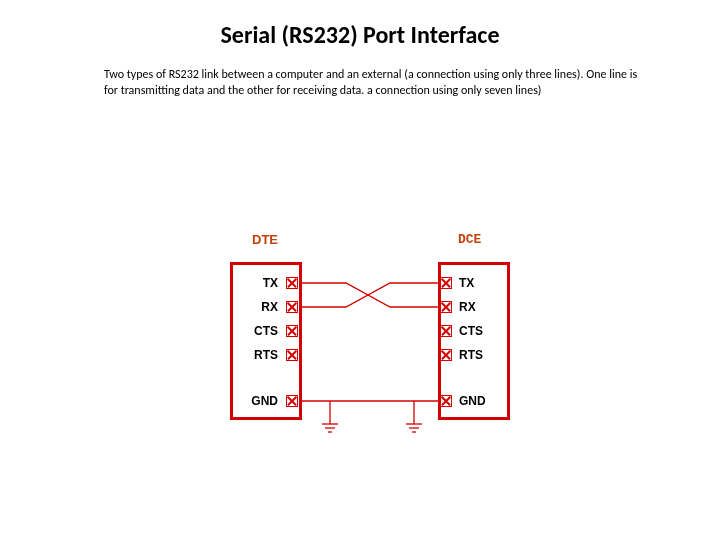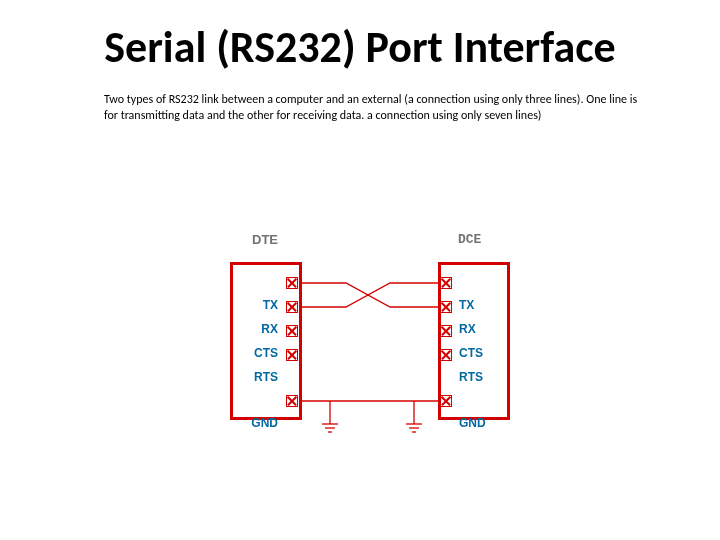--- a/index.html
+++ b/index.html
@@ -6,21 +6,21 @@
     margin: 0;
     padding: 0;
     width: 720px;
     height: 540px;
     background: #fff;
     font-family: Calibri, Arial, sans-serif;
     color: #000;
     position: relative;
   }
   .title {
-    font-size: 44px;
+    font-size: 24px;
     font-weight: 700;
     text-align: center;
     padding-top: 20px;
     margin: 0 0 18px 0;
   }
   .desc {
     font-size: 12px;
     line-height: 1.3;
     margin: 0 70px 0 104px;
   }
@@ -35,29 +35,28 @@
     position: absolute;
     border: 3px solid #d40000;
     background: #fff;
   }
   .box-left  { left: 0;   top: 14px; width: 66px; height: 152px; }
   .box-right { left: 208px; top: 14px; width: 66px; height: 152px; }
   .hdr {
     position: absolute;
     top: -16px;
     font: 700 13px Arial, sans-serif;
-    color: #737373;
+    color: #c2410c;
   }
   .hdr-left  { left: 22px; }
   .hdr-right { left: 228px; font-family: Liberation Mono, monospace; }
   .pin-label {
     position: absolute;
     font: 700 12px Arial, sans-serif;
-    color: #0369a1;
-    margin-top: 22px;
+    color: #000000;
   }
   .pl-left  { text-align: right; width: 40px; }
   .pl-right { text-align: left;  width: 40px; }
   .pin-port {
     position: absolute;
     width: 10px;
     height: 10px;
     border: 1.5px solid #d40000;
     background: #fff;
   }

